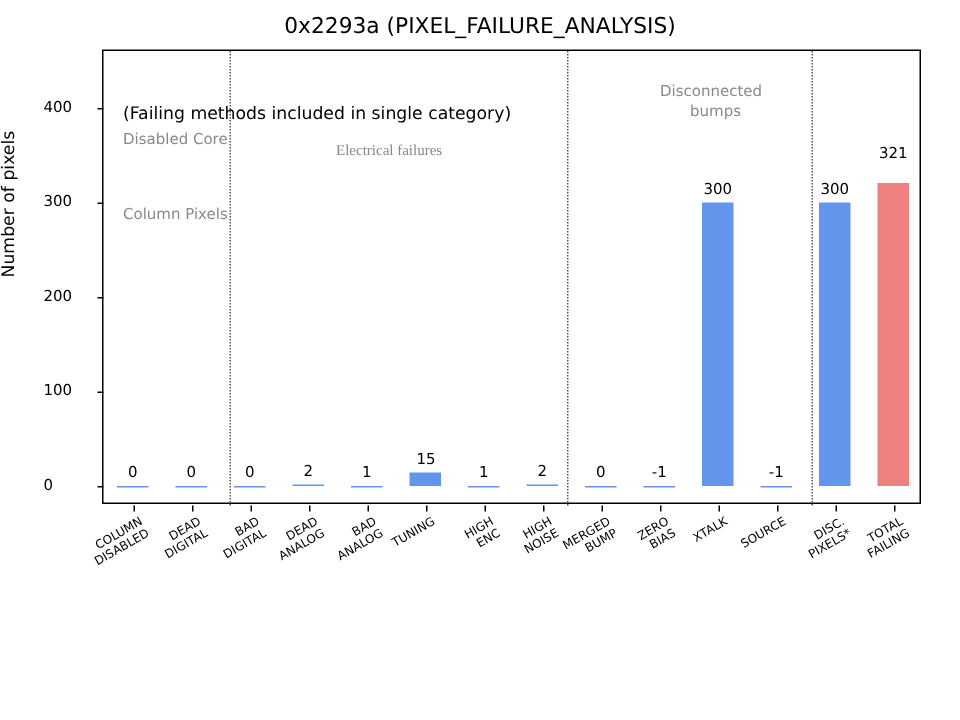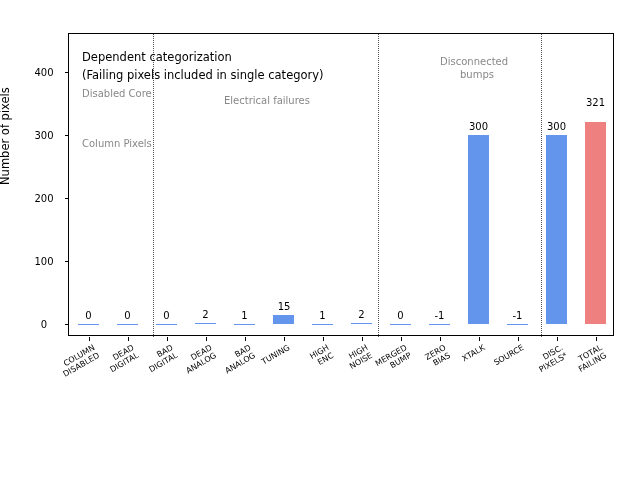--- a/index.html
+++ b/index.html
@@ -66,21 +66,21 @@
     color: #888888;
     white-space: nowrap;
     line-height: 1.25;
   }
   
   .ytick-label {
     position: absolute;
     right: 0;
     font-size: 10px;
     color: #000000;
-    text-align: center;
+    text-align: left;
     width: 30px;
     transform: translateY(-50%);
   }
   .ytick-mark {
     position: absolute;
     width: 4px;
     height: 0;
     border-top: 1px solid #000000;
   }
   #ylabel {
@@ -119,20 +119,21 @@
     font-size: 10.5px;
     color: #000000;
     line-height: 1.4;
   }
 </style>
 </head>
 <body>
 
 <div id="figure">
 
+  <div id="chart-title">0x2293a (PIXEL_FAILURE_ANALYSIS)</div>
 
   <div id="ylabel">Number of pixels</div>
 
   <div id="plot">
     <div id="plot-inner">
         <div class="ytick-mark" style="left: -4px; top: 290.375px;"></div>
         <div class="ytick-label" style="top: 290.375px; left: -40px;">0</div>
         <div class="ytick-mark" style="left: -4px; top: 227.25px;"></div>
         <div class="ytick-label" style="top: 227.25px; left: -40px;">100</div>
         <div class="ytick-mark" style="left: -4px; top: 164.125px;"></div>
@@ -208,20 +209,19 @@
     <div class="xtick-label" style="left: 343.5px; top: 343px; width: 60px;">MERGED
 BUMP</div>
     <div class="xtick-label" style="left: 382.5px; top: 343px; width: 60px;">ZERO
 BIAS</div>
     <div class="xtick-label" style="left: 421.5px; top: 343px; width: 60px;">XTALK</div>
     <div class="xtick-label" style="left: 460.5px; top: 343px; width: 60px;">SOURCE</div>
     <div class="xtick-label" style="left: 499.5px; top: 343px; width: 60px;">DISC.
 PIXELS*</div>
     <div class="xtick-label" style="left: 538.5px; top: 343px; width: 60px;">TOTAL
 FAILING</div>
-    <div class="annot" style="left: 82px; top: 50px; font-size: 11.5px; color: rgb(0, 0, 0);">Dependent categorization</div>
-    <div class="annot" style="left: 82px; top: 68px; font-size: 11.5px; color: rgb(0, 0, 0);">(Failing pixels included in single category)</div>
+    <div class="annot" style="left: 82px; top: 68px; font-size: 11.5px; color: rgb(0, 0, 0);">(Failing methods included in single category)</div>
     <div class="annot" style="left: 82px; top: 88px; font-size: 10px; color: rgb(136, 136, 136);">Disabled Core</div>
     <div class="annot" style="left: 82px; top: 101px; font-size: 10px; color: rgb(136, 136, 136); margin-top: 37px;">Column Pixels</div>
-    <div class="annot" style="left: 224px; top: 95px; font-size: 10px; color: rgb(136, 136, 136);">Electrical failures</div>
+    <div class="annot" style="left: 224px; top: 95px; font-size: 10px; color: rgb(136, 136, 136); font-family: Liberation Serif, serif;">Electrical failures</div>
     <div class="annot" style="left: 440px; top: 56px; font-size: 10px; color: rgb(136, 136, 136);">Disconnected</div>
     <div class="annot" style="left: 460px; top: 69px; font-size: 10px; color: rgb(136, 136, 136);">bumps</div>
   </div>
 
 </body></html>

